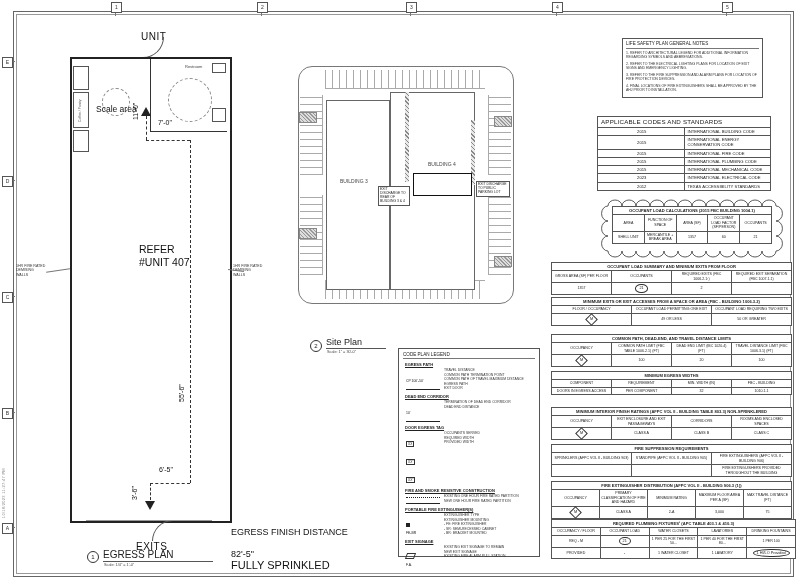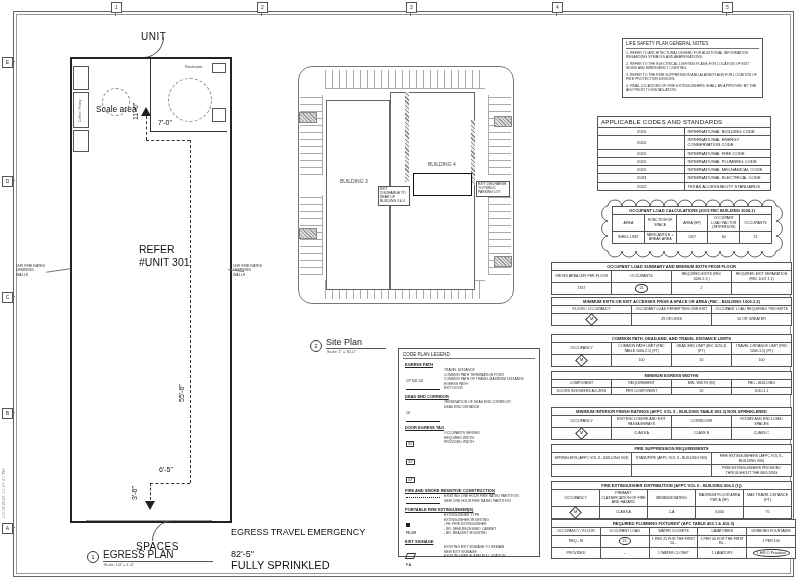--- a/index.html
+++ b/index.html
@@ -127,40 +127,40 @@
   <div class="dcirc" style="left:102px;top:88px;width:26px;height:26px;"></div>
   <div class="lab" style="left:96px;top:104px;font-size:8.5px;width:42px;white-space:normal;">Scale area</div>
 
   <div class="lab rot" style="left:132px;top:120px;font-size:7px;">11'-0"</div>
   <div class="lab" style="left:158px;top:119px;font-size:7px;">7'-0"</div>
   <div class="lab rot" style="left:178px;top:402px;font-size:7px;">55'-6"</div>
   <div class="lab" style="left:159px;top:466px;font-size:7px;">6'-5"</div>
   <div class="lab rot" style="left:131px;top:500px;font-size:7px;">3'-6"</div>
 
   <div class="lab" style="left:139px;top:243px;font-size:10.5px;">REFER</div>
-  <div class="lab" style="left:139px;top:256px;font-size:10.5px;">#UNIT 301</div>
+  <div class="lab" style="left:139px;top:256px;font-size:10.5px;">#UNIT 407</div>
 
   <div class="note2" style="left:16px;top:264px;">1HR FIRE RATED DEMISING WALLS</div>
   <div class="note2" style="left:233px;top:264px;">1HR FIRE RATED DEMISING WALLS</div>
   <div class="gtick" style="left:46px;top:270px;width:24px;height:0.7px;transform:rotate(-8deg);"></div>
   <div class="gtick" style="left:228px;top:270px;width:16px;height:0.7px;transform:rotate(8deg);"></div>
 
   <div class="arrow-up" style="left:141px;top:107px;"></div>
   <div class="dashV" style="left:146px;top:116px;height:24px;"></div>
   <div class="dashH" style="left:146px;top:140px;width:44px;"></div>
   <div class="dashV" style="left:190px;top:140px;height:343px;"></div>
   <div class="dashH" style="left:150px;top:483px;width:40px;"></div>
   <div class="dashV" style="left:150px;top:483px;height:17px;"></div>
   <div class="arrow-dn" style="left:145px;top:501px;"></div>
 
   <div class="arcTL" style="left:152px;top:520px;border-top-left-radius:100%;"></div>
-  <div class="lab" style="left:136px;top:541px;font-size:10px;letter-spacing:.5px;">SPACES</div>
+  <div class="lab" style="left:136px;top:541px;font-size:10px;letter-spacing:.5px;">EXITS</div>
   <div class="thin" style="left:86px;top:520px;width:126px;height:0.8px;background:#999;"></div>
 
-  <div class="lab" style="left:231px;top:527px;font-size:9px;">EGRESS TRAVEL EMERGENCY</div>
+  <div class="lab" style="left:231px;top:527px;font-size:9px;">EGRESS FINISH DISTANCE</div>
   <div class="lab" style="left:231px;top:535px;font-size:11px;margin-top:24px;">FULLY SPRINKLED</div>
   <div class="lab" style="left:231px;top:549px;font-size:9px;">82'-5"</div>
 
   <div class="tcirc" style="left:87px;top:551px;">1</div>
   <div class="ptitle" style="left:103px;top:549px;">EGRESS PLAN</div>
   <div class="tline" style="left:103px;top:561px;width:110px;"></div>
   <div class="pscale" style="left:104px;top:563px;">Scale: 1/4" = 1'-0"</div>
 
   <div class="parcel"></div>
   <div class="prow-v" style="left:325px;top:70px;width:160px;height:18px;border-bottom:0.6px solid #aaa;"></div>

